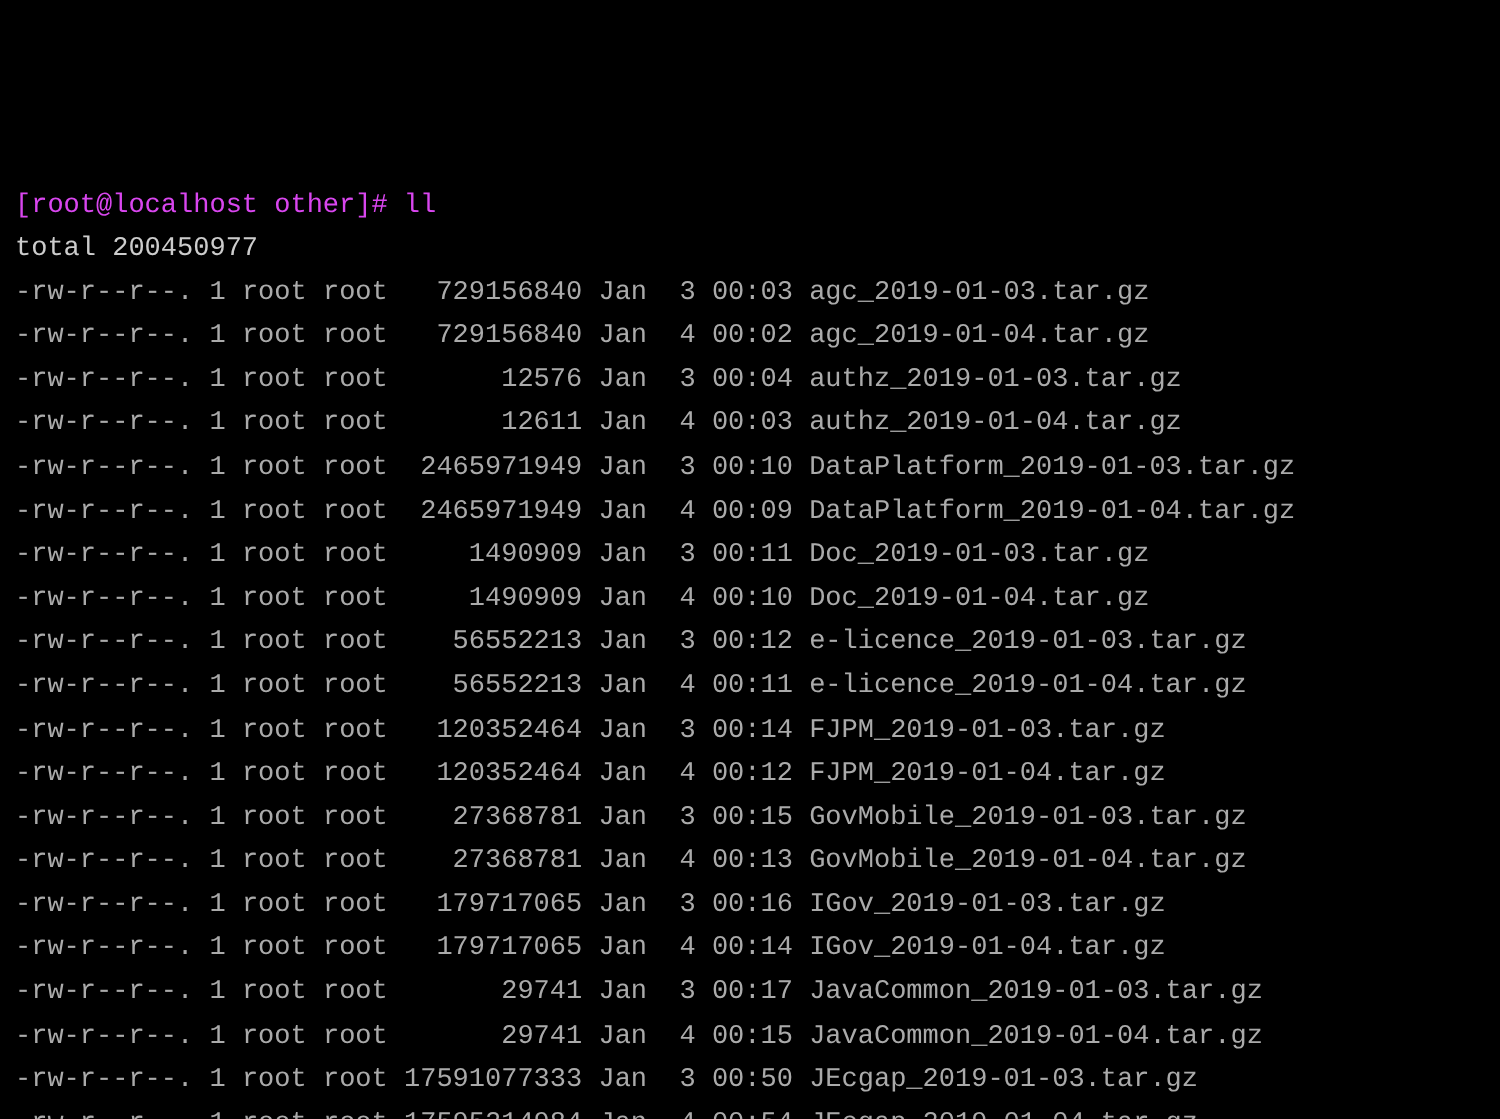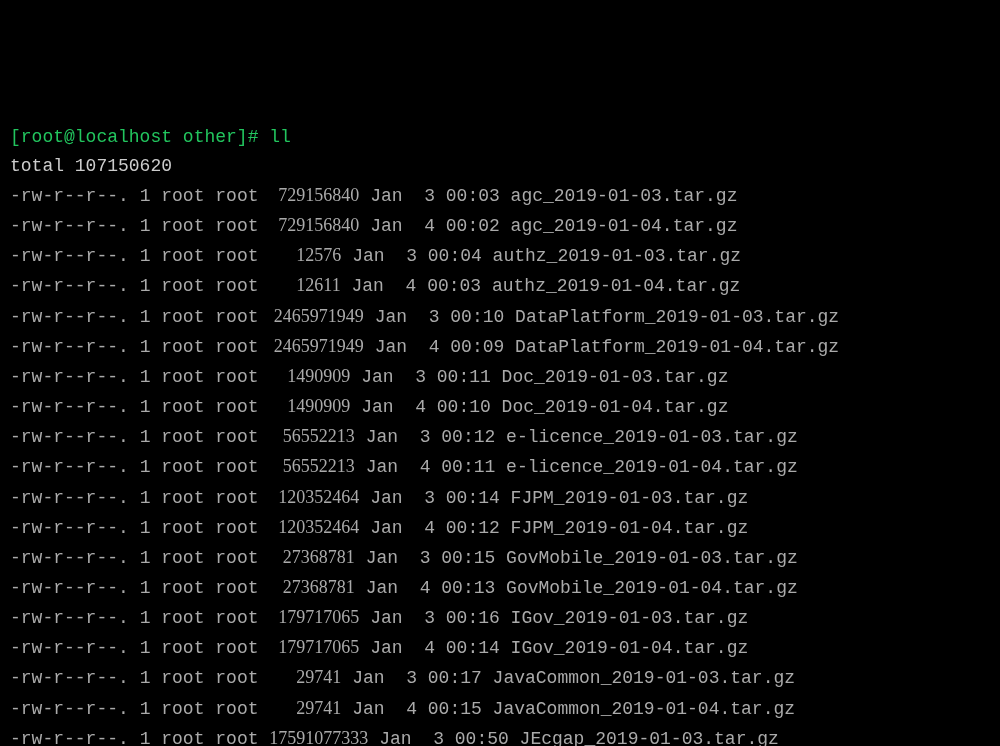--- a/index.html
+++ b/index.html
@@ -13,21 +13,21 @@
       font-family: 'Courier New', Consolas, monospace;
       font-size: 18px;
       line-height: 1.62;
       padding: 6px 10px;
       white-space: pre;
       overflow: hidden;
       width: 1000px;
       height: 746px;
     }
     .prompt-line {
-      color: #22c55e;
+      color: #d946ef;
     }
     .total-line {
       color: #cccccc;
     }
     .file-row {
       color: #aaaaaa;
     }
     .perms {
       display: inline;
       margin-top: 36px;
@@ -36,21 +36,20 @@
       display: inline;
     }
     .owner {
       display: inline;
     }
     .group {
       display: inline;
     }
     .size {
       display: inline;
-      font-family: Liberation Serif, serif;
     }
     .month {
       display: inline;
     }
     .day {
       display: inline;
     }
     .time {
       display: inline;
       text-align: right;
@@ -59,17 +58,17 @@
       display: inline;
       text-align: center;
     }
   </style>
 </head>
 <body>
 
 
 
 <div><span class="prompt-line">[root@localhost other]# ll</span>
-<span class="total-line">total 107150620</span>
+<span class="total-line">total 200450977</span>
 <div id="file-list"><div class="file-row"><span class="perms">-rw-r--r--.</span> <span class="links">1</span> <span class="owner">root</span> <span class="group">root</span> <span class="size">  729156840</span> <span class="month">Jan</span> <span class="day"> 3</span> <span class="time">00:03</span> <span class="filename">agc_2019-01-03.tar.gz</span></div><div class="file-row"><span class="perms">-rw-r--r--.</span> <span class="links">1</span> <span class="owner">root</span> <span class="group">root</span> <span class="size">  729156840</span> <span class="month">Jan</span> <span class="day"> 4</span> <span class="time">00:02</span> <span class="filename">agc_2019-01-04.tar.gz</span></div><div class="file-row"><span class="perms">-rw-r--r--.</span> <span class="links">1</span> <span class="owner">root</span> <span class="group">root</span> <span class="size">      12576</span> <span class="month">Jan</span> <span class="day"> 3</span> <span class="time">00:04</span> <span class="filename">authz_2019-01-03.tar.gz</span></div><div class="file-row"><span class="perms">-rw-r--r--.</span> <span class="links">1</span> <span class="owner">root</span> <span class="group">root</span> <span class="size">      12611</span> <span class="month">Jan</span> <span class="day"> 4</span> <span class="time">00:03</span> <span class="filename">authz_2019-01-04.tar.gz</span></div><div class="file-row"><span class="perms">-rw-r--r--.</span> <span class="links">1</span> <span class="owner">root</span> <span class="group">root</span> <span class="size"> 2465971949</span> <span class="month">Jan</span> <span class="day"> 3</span> <span class="time">00:10</span> <span class="filename">DataPlatform_2019-01-03.tar.gz</span></div><div class="file-row"><span class="perms">-rw-r--r--.</span> <span class="links">1</span> <span class="owner">root</span> <span class="group">root</span> <span class="size"> 2465971949</span> <span class="month">Jan</span> <span class="day"> 4</span> <span class="time">00:09</span> <span class="filename">DataPlatform_2019-01-04.tar.gz</span></div><div class="file-row"><span class="perms">-rw-r--r--.</span> <span class="links">1</span> <span class="owner">root</span> <span class="group">root</span> <span class="size">    1490909</span> <span class="month">Jan</span> <span class="day"> 3</span> <span class="time">00:11</span> <span class="filename">Doc_2019-01-03.tar.gz</span></div><div class="file-row"><span class="perms">-rw-r--r--.</span> <span class="links">1</span> <span class="owner">root</span> <span class="group">root</span> <span class="size">    1490909</span> <span class="month">Jan</span> <span class="day"> 4</span> <span class="time">00:10</span> <span class="filename">Doc_2019-01-04.tar.gz</span></div><div class="file-row"><span class="perms">-rw-r--r--.</span> <span class="links">1</span> <span class="owner">root</span> <span class="group">root</span> <span class="size">   56552213</span> <span class="month">Jan</span> <span class="day"> 3</span> <span class="time">00:12</span> <span class="filename">e-licence_2019-01-03.tar.gz</span></div><div class="file-row"><span class="perms">-rw-r--r--.</span> <span class="links">1</span> <span class="owner">root</span> <span class="group">root</span> <span class="size">   56552213</span> <span class="month">Jan</span> <span class="day"> 4</span> <span class="time">00:11</span> <span class="filename">e-licence_2019-01-04.tar.gz</span></div><div class="file-row"><span class="perms">-rw-r--r--.</span> <span class="links">1</span> <span class="owner">root</span> <span class="group">root</span> <span class="size">  120352464</span> <span class="month">Jan</span> <span class="day"> 3</span> <span class="time">00:14</span> <span class="filename">FJPM_2019-01-03.tar.gz</span></div><div class="file-row"><span class="perms">-rw-r--r--.</span> <span class="links">1</span> <span class="owner">root</span> <span class="group">root</span> <span class="size">  120352464</span> <span class="month">Jan</span> <span class="day"> 4</span> <span class="time">00:12</span> <span class="filename">FJPM_2019-01-04.tar.gz</span></div><div class="file-row"><span class="perms">-rw-r--r--.</span> <span class="links">1</span> <span class="owner">root</span> <span class="group">root</span> <span class="size">   27368781</span> <span class="month">Jan</span> <span class="day"> 3</span> <span class="time">00:15</span> <span class="filename">GovMobile_2019-01-03.tar.gz</span></div><div class="file-row"><span class="perms">-rw-r--r--.</span> <span class="links">1</span> <span class="owner">root</span> <span class="group">root</span> <span class="size">   27368781</span> <span class="month">Jan</span> <span class="day"> 4</span> <span class="time">00:13</span> <span class="filename">GovMobile_2019-01-04.tar.gz</span></div><div class="file-row"><span class="perms">-rw-r--r--.</span> <span class="links">1</span> <span class="owner">root</span> <span class="group">root</span> <span class="size">  179717065</span> <span class="month">Jan</span> <span class="day"> 3</span> <span class="time">00:16</span> <span class="filename">IGov_2019-01-03.tar.gz</span></div><div class="file-row"><span class="perms">-rw-r--r--.</span> <span class="links">1</span> <span class="owner">root</span> <span class="group">root</span> <span class="size">  179717065</span> <span class="month">Jan</span> <span class="day"> 4</span> <span class="time">00:14</span> <span class="filename">IGov_2019-01-04.tar.gz</span></div><div class="file-row"><span class="perms">-rw-r--r--.</span> <span class="links">1</span> <span class="owner">root</span> <span class="group">root</span> <span class="size">      29741</span> <span class="month">Jan</span> <span class="day"> 3</span> <span class="time">00:17</span> <span class="filename">JavaCommon_2019-01-03.tar.gz</span></div><div class="file-row"><span class="perms">-rw-r--r--.</span> <span class="links">1</span> <span class="owner">root</span> <span class="group">root</span> <span class="size">      29741</span> <span class="month">Jan</span> <span class="day"> 4</span> <span class="time">00:15</span> <span class="filename">JavaCommon_2019-01-04.tar.gz</span></div><div class="file-row"><span class="perms">-rw-r--r--.</span> <span class="links">1</span> <span class="owner">root</span> <span class="group">root</span> <span class="size">17591077333</span> <span class="month">Jan</span> <span class="day"> 3</span> <span class="time">00:50</span> <span class="filename">JEcgap_2019-01-03.tar.gz</span></div><div class="file-row"><span class="perms">-rw-r--r--.</span> <span class="links">1</span> <span class="owner">root</span> <span class="group">root</span> <span class="size">17595214984</span> <span class="month">Jan</span> <span class="day"> 4</span> <span class="time">00:54</span> <span class="filename">JEcgap_2019-01-04.tar.gz</span></div></div></div>
 
 
 
 
 </body></html>

